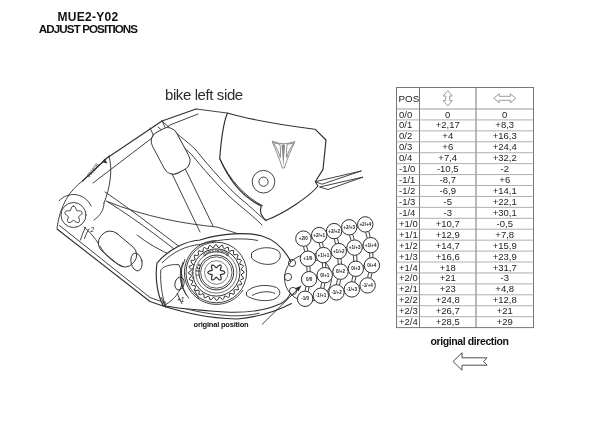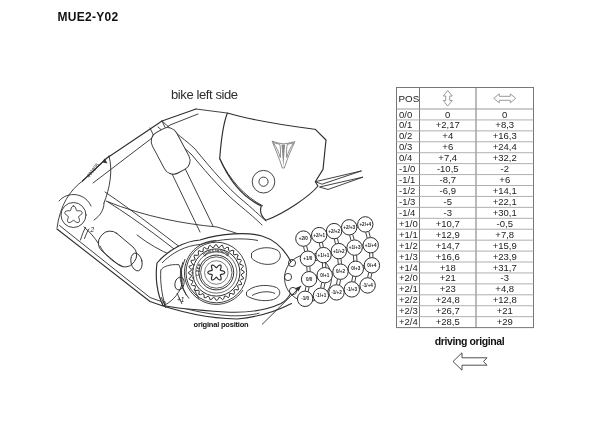--- a/index.html
+++ b/index.html
@@ -1,22 +1,22 @@
 <!DOCTYPE html>
 <html><head><meta charset="utf-8">
 <style>
 html,body{margin:0;padding:0;background:#fff;width:600px;height:424px;overflow:hidden;}
 body{font-family:"Liberation Sans",sans-serif;position:relative;}
 .title{position:absolute;left:0px;top:10.5px;width:176px;text-align:center;font-weight:bold;font-size:12px;line-height:12.2px;color:#111;letter-spacing:-0.55px;}
-.bls{position:absolute;left:171px;top:88px;font-size:13px;line-height:13px;color:#2c2c2c;letter-spacing:-0.4px;}
+.bls{position:absolute;left:165px;top:88px;font-size:15px;line-height:13px;color:#2c2c2c;letter-spacing:-0.4px;}
 .dd{position:absolute;left:396px;top:336px;width:147px;text-align:center;font-weight:bold;font-size:10.5px;line-height:11px;color:#111;letter-spacing:-0.4px;}
 .op{position:absolute;left:181px;top:321px;width:80px;text-align:center;font-weight:bold;font-size:7.5px;line-height:8px;color:#111;letter-spacing:-0.2px;}
 svg{position:absolute;left:0;top:0;}
 </style></head><body>
-<div class="title"><span style="letter-spacing:0.3px;">MUE2-Y02</span><br></div>
+<div class="title"><span style="letter-spacing:0.3px;">MUE2-Y02</span><br><span style="font-size:11.6px;letter-spacing:-0.9px;">ADJUST POSITIONS</span></div>
 <div class="bls">bike left side</div>
 <svg width="600" height="424" viewBox="0 0 600 424" font-family="'Liberation Sans',sans-serif">
 <g stroke="#2e2e2e" fill="none" stroke-width="0.9" stroke-linejoin="round" stroke-linecap="round">
 
   <path d="M105,192 C135,212 170,240 205,266"></path>
   <path d="M108,202 C140,222 168,244 198,268"></path>
   <path d="M106,201 C145,217 185,224 217,227 C230,231 242,235 250,238"></path>
   <path d="M137,235 C160,253 185,262 210,266"></path>
   <path d="M162,121 C175,133 187,141 195,149 C213,171 228,188 241,199 C252,208 260,216 266,221"></path>
   <path d="M158,127 C172,139 184,147 192,155 C210,177 225,193 238,204 C249,213 257,220 262,225"></path>
@@ -310,13 +310,13 @@
 <text x="447.75" y="314.27" font-size="9.5" fill="#222" text-anchor="middle">+26,7</text>
 <text x="504.75" y="314.27" font-size="9.5" fill="#222" text-anchor="middle">+21</text>
 <text x="399.0" y="325.20" font-size="9.5" fill="#222">+2/4</text>
 <text x="447.75" y="325.20" font-size="9.5" fill="#222" text-anchor="middle">+28,5</text>
 <text x="504.75" y="325.20" font-size="9.5" fill="#222" text-anchor="middle">+29</text>
 <g stroke="#9a9a9a" fill="none" stroke-width="1">
  <path d="M447.75,90.5 L452.25,96 L449.75,96 L449.75,100.5 L452.25,100.5 L447.75,106 L443.25,100.5 L445.75,100.5 L445.75,96 L443.25,96 Z"></path>
  <path d="M493.75,98.3 L499.25,93.8 L499.25,96.3 L510.25,96.3 L510.25,93.8 L515.75,98.3 L510.25,102.8 L510.25,100.3 L510.25,100.3 L499.25,100.3 L499.25,102.8 Z"></path>
 </g>
 </svg>
-<div class="dd">driving original</div>
+<div class="dd">original direction</div>
 <div class="op">original position</div>
 </body></html>

